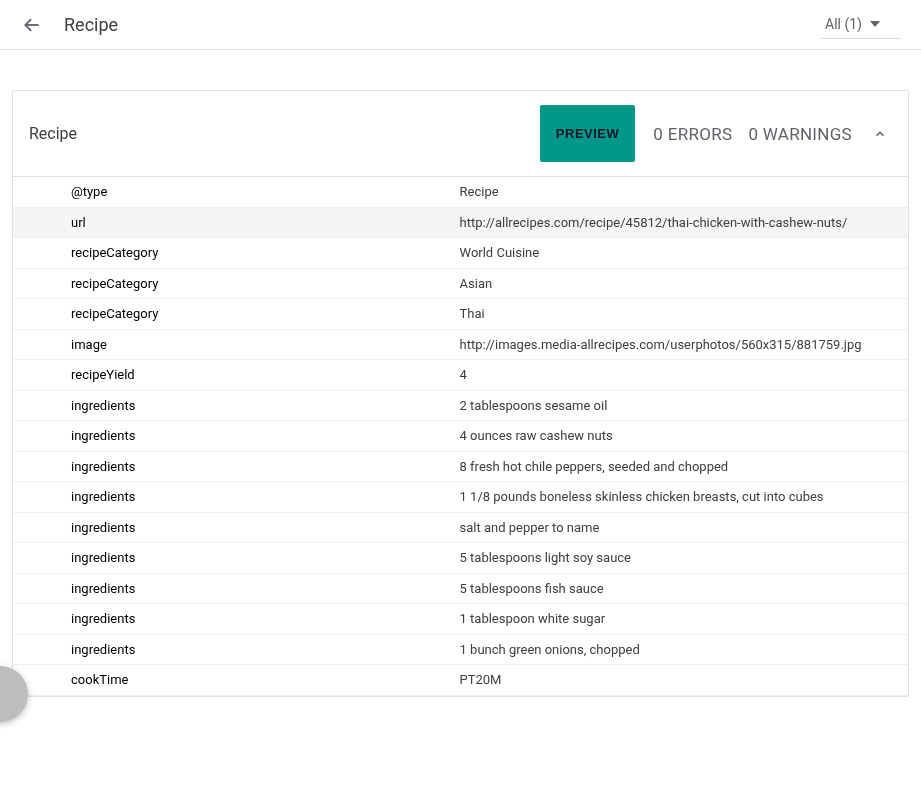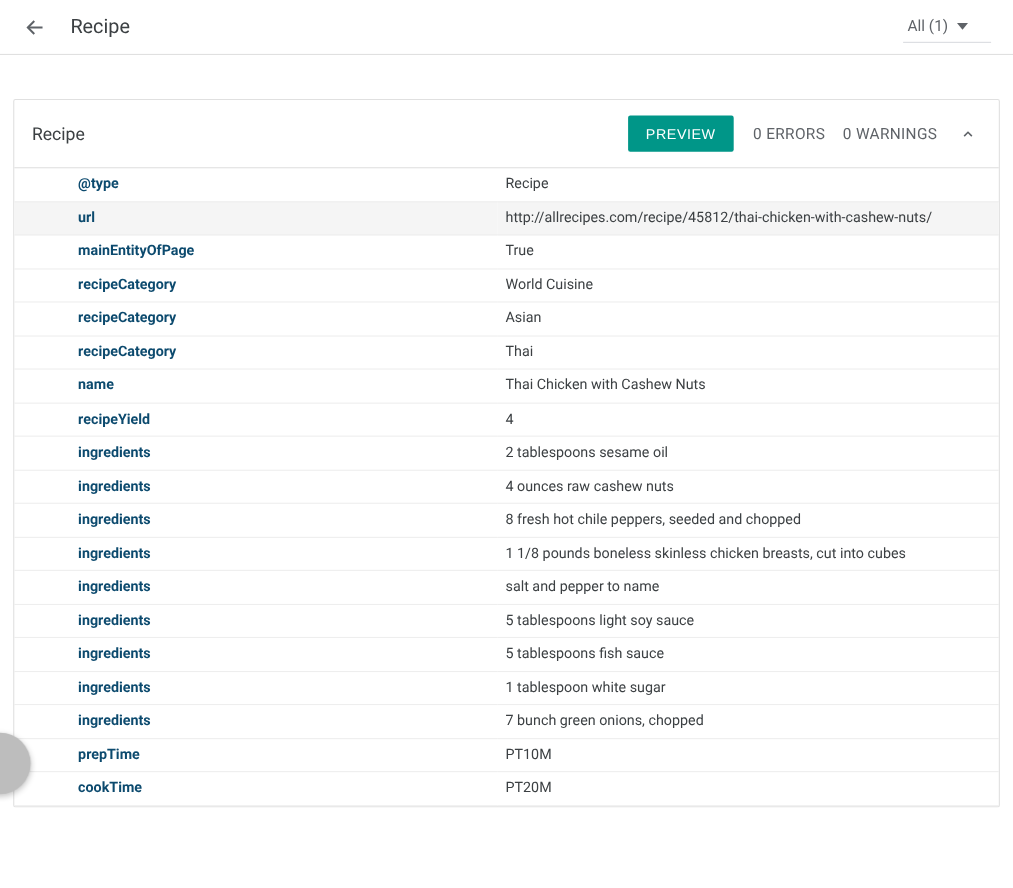--- a/index.html
+++ b/index.html
@@ -67,33 +67,33 @@
       padding: 14px 16px;
       border-bottom: 1px solid #e0e0e0;
     }
     .card-title {
       font-size: 16px;
       color: #3c4043;
       flex: 1;
     }
     .preview-btn {
       background: #009688;
-      color: #ffffff;
+      color: #0f172a;
       border: none;
-      padding: 9px 16px;
+      padding: 21px 16px;
       font-size: 13px;
-      font-weight: 400;
+      font-weight: 700;
       letter-spacing: 0.5px;
       cursor: pointer;
       border-radius: 2px;
       margin-right: 18px;
     }
     .status-text {
       color: #5f6368;
-      font-size: 14px;
+      font-size: 17px;
       margin-right: 16px;
       letter-spacing: 0.3px;
     }
     .collapse-icon {
       width: 24px;
       height: 24px;
       cursor: pointer;
       color: #5f6368;
       display: flex;
       align-items: center;
@@ -110,22 +110,22 @@
       background: #f5f5f5;
     }
     .data-table td {
       padding: 5px 8px;
       vertical-align: middle;
       line-height: 1.5;
       font-size: 13px;
     }
     .data-table td.key {
       width: 49%;
-      font-weight: 700;
-      color: #0c4a6e;
+      font-weight: 400;
+      color: #000000;
       padding-left: 58px;
     }
     .data-table td.value {
       width: 51%;
       color: #3c4043;
       padding-right: 20px;
     }
     .fab {
       position: fixed;
       left: -28px;
@@ -173,38 +173,34 @@
       <tbody id="table-body">
           <tr>
             <td class="key">@type</td>
             <td class="value">Recipe</td>
           </tr>
           <tr class="highlight">
             <td class="key">url</td>
             <td class="value">http://allrecipes.com/recipe/45812/thai-chicken-with-cashew-nuts/</td>
           </tr>
           <tr>
-            <td class="key">mainEntityOfPage</td>
-            <td class="value">True</td>
-          </tr>
-          <tr>
             <td class="key">recipeCategory</td>
             <td class="value">World Cuisine</td>
           </tr>
           <tr>
             <td class="key">recipeCategory</td>
             <td class="value">Asian</td>
           </tr>
           <tr>
             <td class="key">recipeCategory</td>
             <td class="value">Thai</td>
           </tr>
           <tr>
-            <td class="key">name</td>
-            <td class="value">Thai Chicken with Cashew Nuts</td>
+            <td class="key">image</td>
+            <td class="value">http://images.media-allrecipes.com/userphotos/560x315/881759.jpg</td>
           </tr>
           <tr>
             <td class="key">recipeYield</td>
             <td class="value">4</td>
           </tr>
           <tr>
             <td class="key">ingredients</td>
             <td class="value">2 tablespoons sesame oil</td>
           </tr>
           <tr>
@@ -230,25 +226,21 @@
           <tr>
             <td class="key">ingredients</td>
             <td class="value">5 tablespoons fish sauce</td>
           </tr>
           <tr>
             <td class="key">ingredients</td>
             <td class="value">1 tablespoon white sugar</td>
           </tr>
           <tr>
             <td class="key">ingredients</td>
-            <td class="value">7 bunch green onions, chopped</td>
-          </tr>
-          <tr>
-            <td class="key">prepTime</td>
-            <td class="value">PT10M</td>
+            <td class="value">1 bunch green onions, chopped</td>
           </tr>
           <tr>
             <td class="key">cookTime</td>
             <td class="value">PT20M</td>
           </tr>
         </tbody>
     </table>
   </div>
 </div>
 

